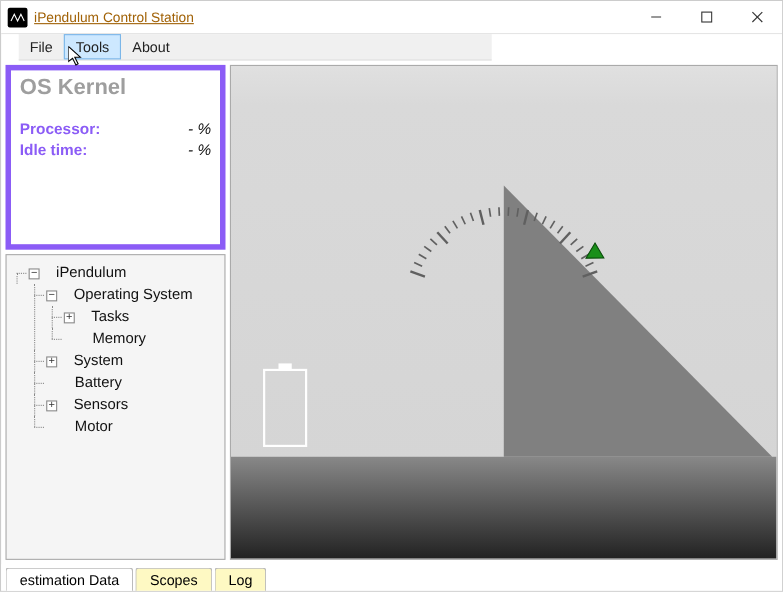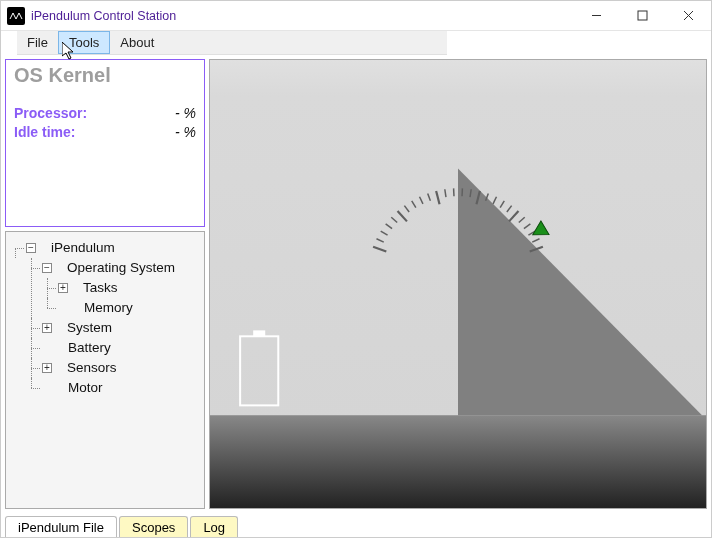--- a/index.html
+++ b/index.html
@@ -24,21 +24,21 @@
     border-bottom: 1px solid #e5e5e5;
   }
   .titlebar .app-icon {
     width: 18px; height: 18px;
     background: #000;
     border-radius: 2px;
     margin-right: 6px;
     display: flex; align-items: center; justify-content: center;
   }
   .titlebar .app-icon svg { width: 14px; height: 10px; }
-  .titlebar .title { color: #4c1d95; font-size: 12.5px; }
+  .titlebar .title { color: #a16207; font-size: 12.5px; text-decoration: underline; }
   .titlebar .spacer { flex: 1; }
   .win-btn {
     width: 46px; height: 30px;
     display: flex; align-items: center; justify-content: center;
     color: #555;
   }
   .win-btn svg { width: 11px; height: 11px; stroke: #333; stroke-width: 1; fill: none; }
   
   .menubar {
     height: 24px;
@@ -75,21 +75,21 @@
     gap: 4px;
     min-height: 0;
   }
   .left-pane {
     width: 200px;
     display: flex;
     flex-direction: column;
     gap: 4px;
   }
   .panel-top {
-    border: 1px solid #8b5cf6;
+    border: 5px solid #8b5cf6;
     background: #fff;
     height: 168px;
     padding: 4px 8px;
   }
   .panel-title {
     font-size: 20px;
     font-weight: bold;
     color: #9e9e9e;
     font-family: Arial, sans-serif;
     margin-bottom: 18px;
@@ -298,16 +298,16 @@
 
       <g>
         <rect x="30" y="280" width="38" height="70" fill="none" stroke="#fff" stroke-width="2"></rect>
         <rect x="43" y="274" width="12" height="6" fill="#fff"></rect>
       </g>
     </svg>
   </div>
 </div>
 
 <div class="bottom-tabs">
-  <div class="tab active">iPendulum File</div>
+  <div class="tab active">estimation Data</div>
   <div class="tab">Scopes</div>
   <div class="tab">Log</div>
 </div>
 
 </body></html>

